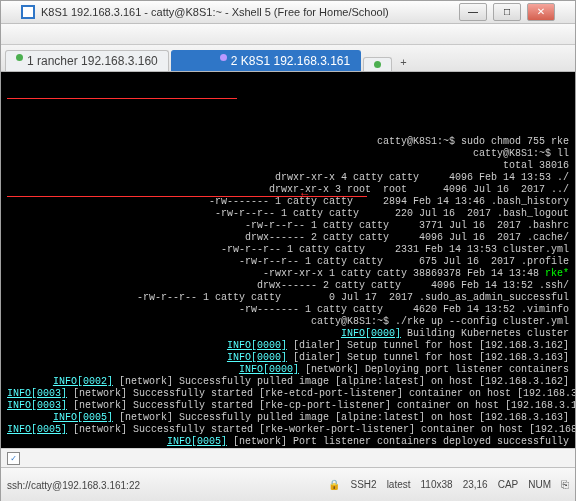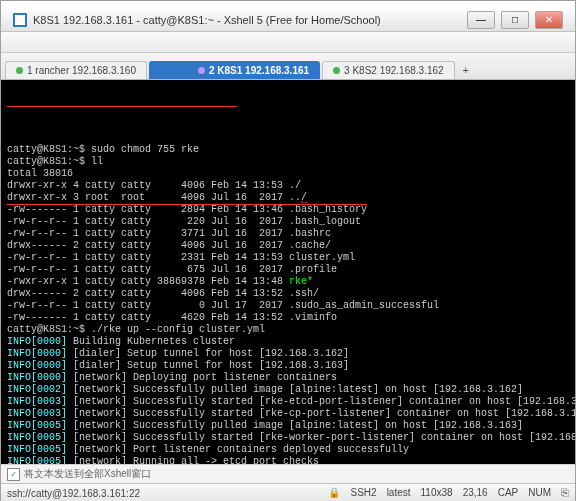--- a/index.html
+++ b/index.html
@@ -1,35 +1,35 @@
 <!DOCTYPE html>
 <html><head>
 <meta charset="utf-8">
 <style>
   html,body{margin:0;padding:0;font-family:Tahoma,Verdana,sans-serif;font-size:11px;background:#f0f0f0;color:#000;width:576px;height:501px;overflow:hidden;}
   .window{display:flex;flex-direction:column;height:100%;background:#fff;border:1px solid #a0a0a0;}
-  .titlebar{display:flex;align-items:center;height:22px;background:linear-gradient(#fdfdfd,#e3e3e3);border-bottom:1px solid #c0c0c0;padding:0 12px;gap:6px;margin-top:8px;}
+  .titlebar{display:flex;align-items:center;height:22px;background:linear-gradient(#fdfdfd,#e3e3e3);border-bottom:1px solid #c0c0c0;padding:0 20px;gap:6px;}
   .title{flex:1;white-space:nowrap;overflow:hidden;text-overflow:ellipsis;font-size:11px;color:#333;}
   .win-btn{width:26px;height:16px;border:1px solid #a8a8a8;border-radius:2px;background:linear-gradient(#f7f7f7,#dcdcdc);display:flex;align-items:center;justify-content:center;font-size:10px;line-height:1;}
   .win-btn.close{background:linear-gradient(#f5a49b,#d4604f);color:#fff;}
   .toolbar{height:20px;background:linear-gradient(#fafafa,#e9e9e9);border-bottom:1px solid #c8c8c8;}
   .tabs{display:flex;align-items:flex-end;height:24px;background:linear-gradient(#f5f5f5,#e4e4e4);border-bottom:1px solid #b8b8b8;padding:2px 4px 0 4px;gap:2px;}
-  .tab{display:flex;align-items:center;gap:4px;padding:3px 10px;border:1px solid #c0c0c0;border-bottom:none;border-radius:3px 3px 0 0;background:#eef0f2;font-size:10px;color:#444;}
-  .tab.active{background:#2f76c7;color:#fff;border-color:#2f76c7;font-weight:bold;padding-left:48px;}
+  .tab{display:flex;gap:4px;padding:3px 10px;border:1px solid #c0c0c0;border-bottom:none;border-radius:3px 3px 0 0;background:#eef0f2;font-size:12px;color:#444;}
+  .tab.active{background:#2f76c7;color:#fff;border-color:#2f76c7;font-weight:normal;padding-left:48px;}
   .dot{width:7px;height:7px;border-radius:50%;background:#4caf50;display:inline-block;}
   .tab.active .dot{background:#b9f;}
   .plus{padding:3px 6px;color:#555;}
   .terminal{flex:1;background:#000;color:#ccc;font-family:"Courier New",monospace;font-size:10px;line-height:12px;padding:4px 6px;overflow:hidden;white-space:pre;position:relative;}
-  .terminal .line{white-space:pre;}
+  .terminal .line{white-space:pre;text-align:right;}
   .grn{color:#00ff00;margin-top:36px;}
-  .cyn{color:#5ff;}
+  .cyn{color:#5ff;text-decoration:underline;}
   .ann1{position:absolute;left:6px;top:26px;width:230px;height:1px;background:#ff3030;}
   .ann2{position:absolute;left:6px;top:124px;width:360px;height:1px;background:#ff3030;}
   .ann-arrow{position:absolute;left:300px;top:115px;color:#ff3030;font-size:12px;}
-  .footer{height:18px;display:flex;align-items:center;background:linear-gradient(#f8f8f8,#e5e5e5);border-top:1px solid #c0c0c0;font-size:10px;color:#444;padding:0 6px;gap:10px;}
+  .footer{height:18px;display:flex;align-items:center;background:linear-gradient(#f8f8f8,#e5e5e5);border-top:1px solid #c0c0c0;font-size:10px;color:#444;padding:8px 6px;gap:10px;}
   .footer .right{margin-left:auto;display:flex;gap:10px;}
   .sendbar{height:18px;background:#f3f3f3;border-top:1px solid #d0d0d0;display:flex;align-items:center;font-size:10px;color:#666;padding:0 6px;gap:4px;}
   .chk{width:11px;height:11px;border:1px solid #888;background:#fff;display:inline-flex;align-items:center;justify-content:center;font-size:8px;color:#2f76c7;}
   svg{display:block;}
 </style>
 </head>
 <body>
 
 <div class="window">
   <div class="titlebar">
@@ -49,32 +49,30 @@
     <div class="tab">
         <span class="dot"></span>
         <span>1 rancher 192.168.3.160</span>
       </div>
     <div class="tab active">
         <span class="dot"></span>
         <span>2 K8S1 192.168.3.161</span>
       </div>
     <div class="tab">
         <span class="dot"></span>
-        <span>3 K8S2 192.168.3.162</span>
       </div>
     <div class="plus">+</div>
   </div>
   <div class="terminal" id="term">
     <div class="ann1"></div>
     <div class="ann2"></div>
     <div class="ann-arrow">←</div>
   <div class="line">catty@K8S1:~$ sudo chmod 755 rke</div><div class="line">catty@K8S1:~$ ll</div><div class="line">total 38016</div><div class="line">drwxr-xr-x 4 catty catty     4096 Feb 14 13:53 ./</div><div class="line">drwxr-xr-x 3 root  root      4096 Jul 16  2017 ../</div><div class="line">-rw------- 1 catty catty     2894 Feb 14 13:46 .bash_history</div><div class="line">-rw-r--r-- 1 catty catty      220 Jul 16  2017 .bash_logout</div><div class="line">-rw-r--r-- 1 catty catty     3771 Jul 16  2017 .bashrc</div><div class="line">drwx------ 2 catty catty     4096 Jul 16  2017 .cache/</div><div class="line">-rw-r--r-- 1 catty catty     2331 Feb 14 13:53 cluster.yml</div><div class="line">-rw-r--r-- 1 catty catty      675 Jul 16  2017 .profile</div><div class="line"><span>-rwxr-xr-x 1 catty catty 38869378 Feb 14 13:48 </span><span class="grn">rke*</span></div><div class="line">drwx------ 2 catty catty     4096 Feb 14 13:52 .ssh/</div><div class="line">-rw-r--r-- 1 catty catty        0 Jul 17  2017 .sudo_as_admin_successful</div><div class="line">-rw------- 1 catty catty     4620 Feb 14 13:52 .viminfo</div><div class="line">catty@K8S1:~$ ./rke up --config cluster.yml</div><div class="line"><span class="cyn">INFO[0000]</span><span> Building Kubernetes cluster</span></div><div class="line"><span class="cyn">INFO[0000]</span><span> [dialer] Setup tunnel for host [192.168.3.162]</span></div><div class="line"><span class="cyn">INFO[0000]</span><span> [dialer] Setup tunnel for host [192.168.3.163]</span></div><div class="line"><span class="cyn">INFO[0000]</span><span> [network] Deploying port listener containers</span></div><div class="line"><span class="cyn">INFO[0002]</span><span> [network] Successfully pulled image [alpine:latest] on host [192.168.3.162]</span></div><div class="line"><span class="cyn">INFO[0003]</span><span> [network] Successfully started [rke-etcd-port-listener] container on host [192.168.3.162]</span></div><div class="line"><span class="cyn">INFO[0003]</span><span> [network] Successfully started [rke-cp-port-listener] container on host [192.168.3.162]</span></div><div class="line"><span class="cyn">INFO[0005]</span><span> [network] Successfully pulled image [alpine:latest] on host [192.168.3.163]</span></div><div class="line"><span class="cyn">INFO[0005]</span><span> [network] Successfully started [rke-worker-port-listener] container on host [192.168.3.163]</span></div><div class="line"><span class="cyn">INFO[0005]</span><span> [network] Port listener containers deployed successfully</span></div><div class="line"><span class="cyn">INFO[0005]</span><span> [network] Running all -&gt; etcd port checks</span></div><div class="line"><span class="cyn">INFO[0005]</span><span> [network] Successfully started [rke-port-checker] container on host [192.168.3.162]</span></div></div>
   <div class="sendbar">
     <span class="chk">✓</span>
-    <span>将文本发送到全部Xshell窗口</span>
   </div>
   <div class="footer">
     <span>ssh://catty@192.168.3.161:22</span>
     <div class="right">
       <span>🔒</span>
       <span>SSH2</span>
       <span>latest</span>
       <span>110x38</span>
       <span>23,16</span>
       <span>CAP</span>

